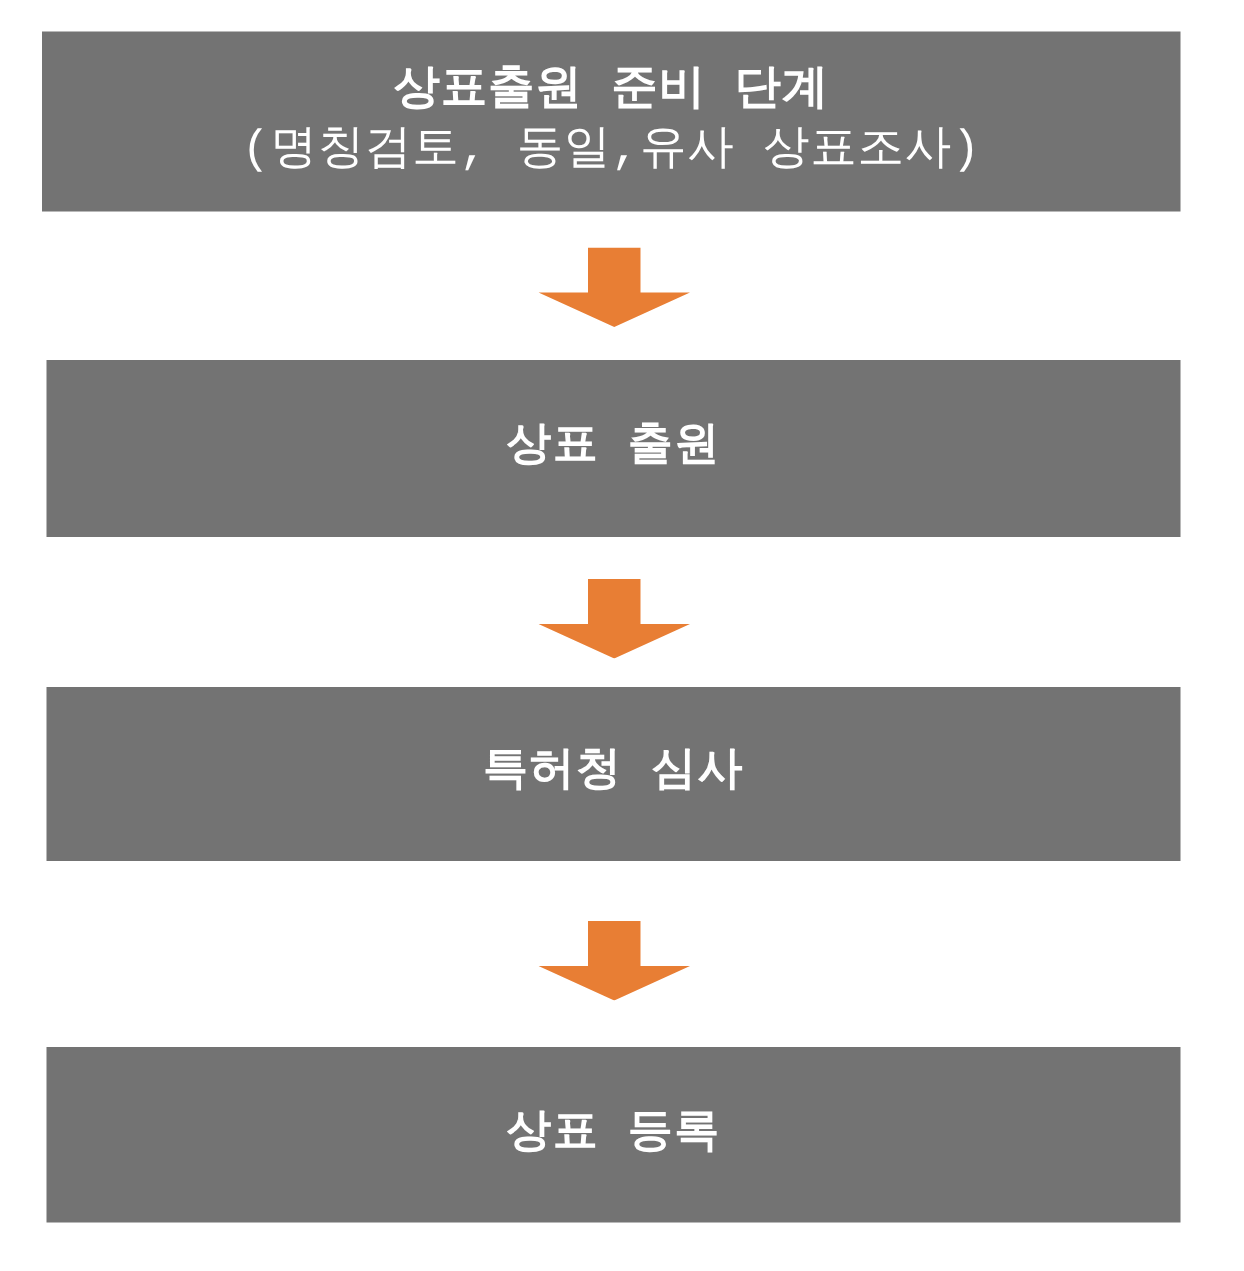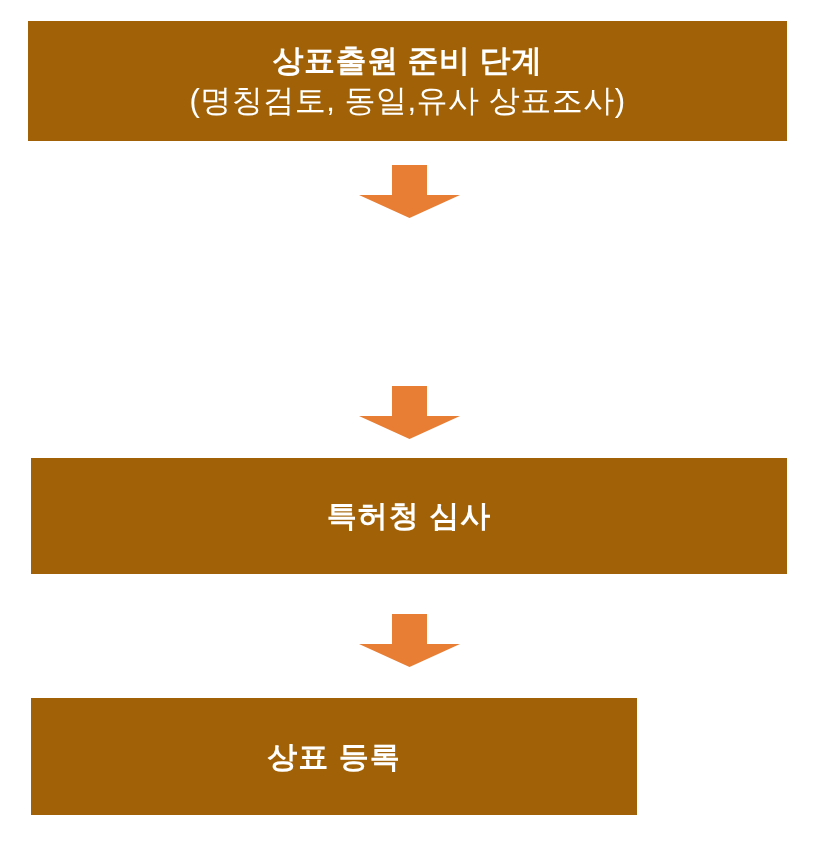--- a/index.html
+++ b/index.html
@@ -18,26 +18,27 @@
   #flow-root {
     position: relative;
     width: 829px;
     height: 847px;
     background: #ffffff;
   }
 
   
   .step-box {
     position: absolute;
-    background: #a16207;
+    background: #737373;
     display: flex;
     flex-direction: column;
     align-items: center;
     justify-content: center;
     box-sizing: border-box;
+    font-family: Liberation Mono, monospace;
   }
 
   .step-line {
     color: #ffffff;
     text-align: center;
     line-height: 1.18;
     white-space: nowrap;
     letter-spacing: 0.5px;
   }
 
@@ -55,21 +56,21 @@
   .step-line.single {
     font-size: 30px;
     font-weight: bold;
     letter-spacing: 1px;
   }
 
   
   #step-box-1 { left: 28px;  top: 21px;  width: 759px; height: 120px; }
   #step-box-2 { left: 31px;  top: 240px; width: 756px; height: 118px; }
   #step-box-3 { left: 31px;  top: 458px; width: 756px; height: 116px; }
-  #step-box-4 { left: 31px;  top: 698px; width: 606px; height: 117px; }
+  #step-box-4 { left: 31px;  top: 698px; width: 756px; height: 117px; }
 
   
   .flow-arrow {
     position: absolute;
     width: 101px;
     height: 53px;
   }
   .flow-arrow svg {
     display: block;
     width: 101px;
@@ -89,20 +90,23 @@
     <div class="step-line primary">상표출원 준비 단계</div>
     <div class="step-line secondary">(명칭검토, 동일,유사 상표조사)</div>
   </div>
 
   <div class="flow-arrow" id="flow-arrow-1">
     <svg viewBox="0 0 101 53" xmlns="http://www.w3.org/2000/svg" aria-hidden="true">
       <polygon points="33,0 68,0 68,30 101,30 50.5,53 0,30 33,30" fill="#E87E34"></polygon>
     </svg>
   </div>
 
+  <div class="step-box" id="step-box-2">
+    <div class="step-line single">상표 출원</div>
+  </div>
 
   <div class="flow-arrow" id="flow-arrow-2">
     <svg viewBox="0 0 101 53" xmlns="http://www.w3.org/2000/svg" aria-hidden="true">
       <polygon points="33,0 68,0 68,30 101,30 50.5,53 0,30 33,30" fill="#E87E34"></polygon>
     </svg>
   </div>
 
   <div class="step-box" id="step-box-3">
     <div class="step-line single">특허청 심사</div>
   </div>

